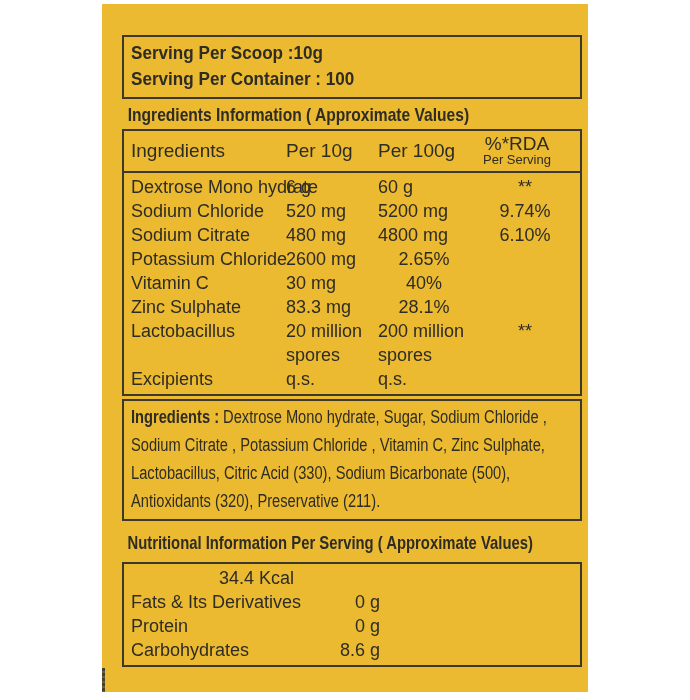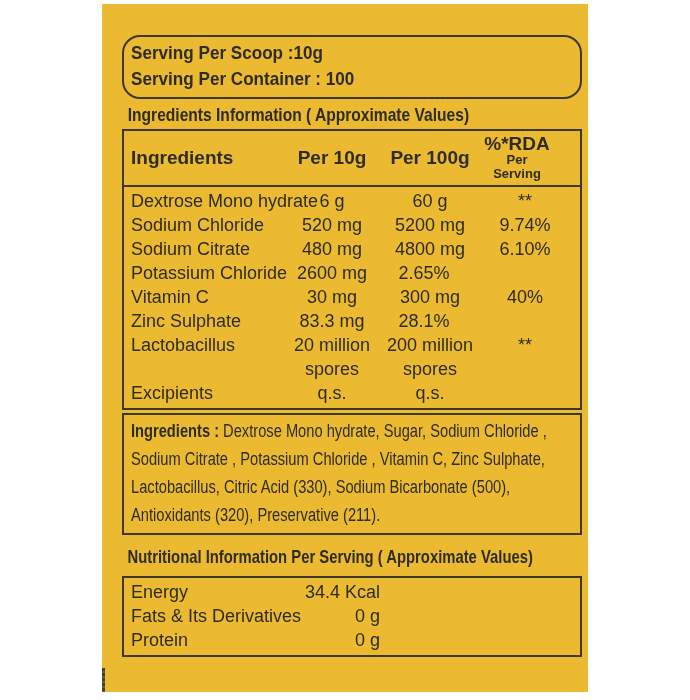--- a/index.html
+++ b/index.html
@@ -27,21 +27,21 @@
     left: 0; bottom: 0;
     width: 3px; height: 24px;
     background: repeating-linear-gradient(to bottom, #45402c 0 3px, #6b6136 3px 5px);
   }
   .box {
     border: 2px solid var(--ink2);
     width: 460px;
     background: var(--label_bg);
   }
   
-  .serving-box { padding: 3px 6px 5px 7px; border-radius: 18px; }
+  .serving-box { padding: 3px 6px 5px 7px; }
   .serv-line {
     font-size: 19px; font-weight: bold; line-height: 26px;
     white-space: nowrap;
     transform: scaleX(0.9); transform-origin: 0 50%;
   }
   
   .heading {
     font-size: 19px; font-weight: bold; line-height: 22px;
     white-space: nowrap;
     padding-left: 7px;
@@ -52,24 +52,24 @@
   
   .table-box { padding: 1px 0 3px 0; }
   .thead, .trow {
     display: grid;
     grid-template-columns: 162px 92px 104px 1fr;
   }
   .thead {
     align-items: center;
     border-bottom: 2px solid var(--ink2);
     padding: 3px 16px 4px 0;
-    font-weight: bold; font-size: 19px;
+    font-weight: normal; font-size: 19px;
   }
   .thead .c1 { padding-left: 7px; white-space: nowrap; }
-  .c2, .c3 { text-align: center; }
+  .c2, .c3 { text-align: left; }
   .c4 { text-align: center; padding-right: 12px; }
   .rda-main { font-size: 19px; line-height: 18px; }
   .rda-sub  { font-size: 13px; line-height: 14px; }
   .trow { font-size: 18px; line-height: 24px; }
   .trow .c1 { padding-left: 7px; white-space: nowrap; }
   .trow .c2, .trow .c3 { white-space: pre-line; }
   .rows { padding-top: 2px; }
   
   .para-box { margin-top: 3px; padding: 2px 8px 4px 7px; overflow: hidden; }
   .para-inner {
@@ -130,21 +130,20 @@
         <div class="c4">6.10%</div>
       </div>
       <div class="trow">
         <div class="c1">Potassium Chloride</div>
         <div class="c3">2600 mg</div>
         <div class="c4">2.65%</div>
       </div>
       <div class="trow">
         <div class="c1">Vitamin C</div>
         <div class="c2">30 mg</div>
-        <div class="c3">300 mg</div>
         <div class="c4">40%</div>
       </div>
       <div class="trow">
         <div class="c1">Zinc Sulphate</div>
         <div class="c3">83.3 mg</div>
         <div class="c4">28.1%</div>
       </div>
       <div class="trow">
         <div class="c1">Lactobacillus</div>
         <div class="c2">20 million
@@ -166,30 +165,34 @@
     <div class="para-inner">
       <span class="bold">Ingredients :</span>
       <span>Dextrose Mono hydrate, Sugar, Sodium Chloride , Sodium Citrate , Potassium Chloride , Vitamin C, Zinc Sulphate,  Lactobacillus, Citric Acid (330), Sodium Bicarbonate (500), Antioxidants (320), Preservative (211).</span>
     </div>
   </div>
 
   <div class="heading h2">Nutritional Information Per Serving ( Approximate Values)</div>
 
   <div class="box nut-box">
     <div class="nrow">
-      <div class="name">Energy</div>
       <div class="val">34.4 Kcal</div>
       <div></div>
     </div>
     <div class="nrow">
       <div class="name">Fats &amp; Its Derivatives</div>
       <div class="val">0 g</div>
       <div></div>
     </div>
     <div class="nrow">
       <div class="name">Protein</div>
       <div class="val">0 g</div>
       <div></div>
     </div>
+    <div class="nrow">
+      <div class="name">Carbohydrates</div>
+      <div class="val">8.6 g</div>
+      <div></div>
+    </div>
   </div>
 
   <div class="edge-mark"></div>
 </div>
 
 </body></html>

